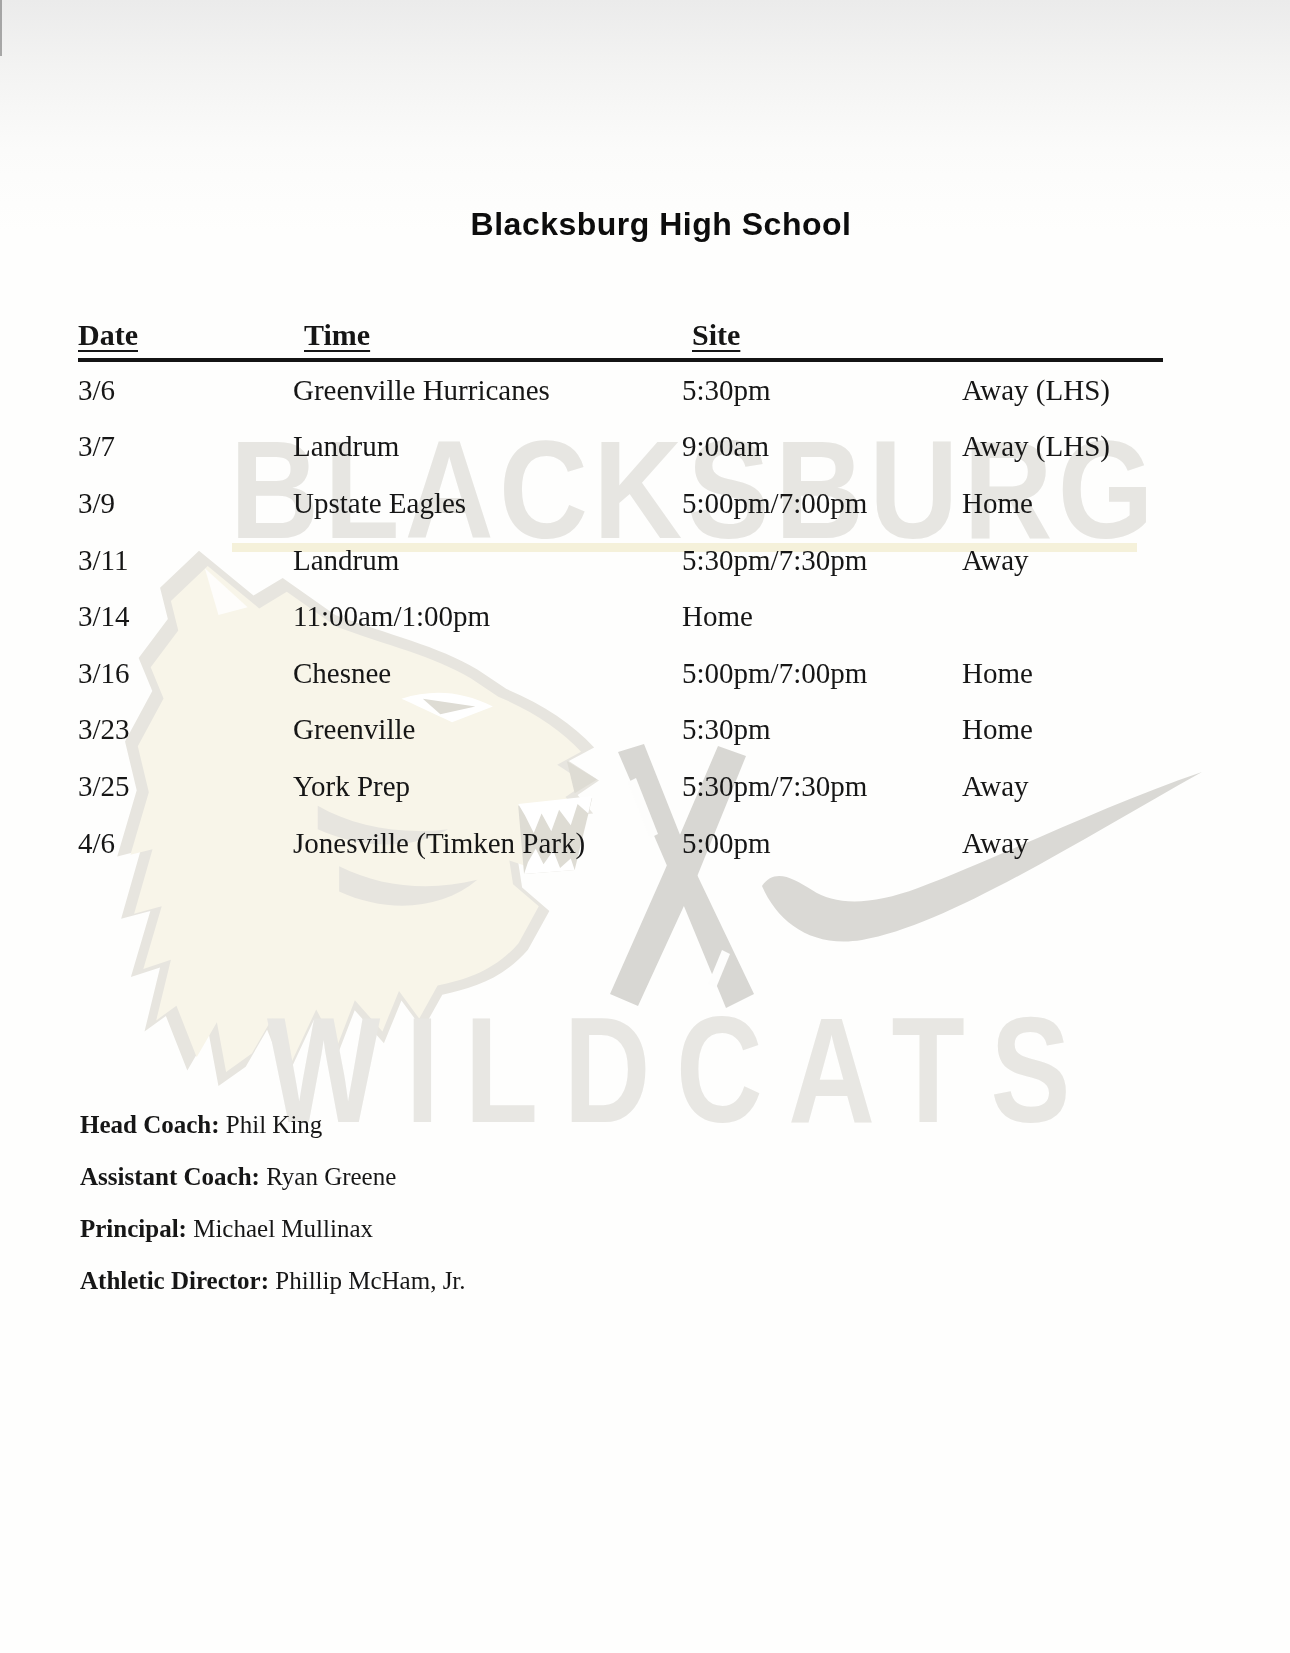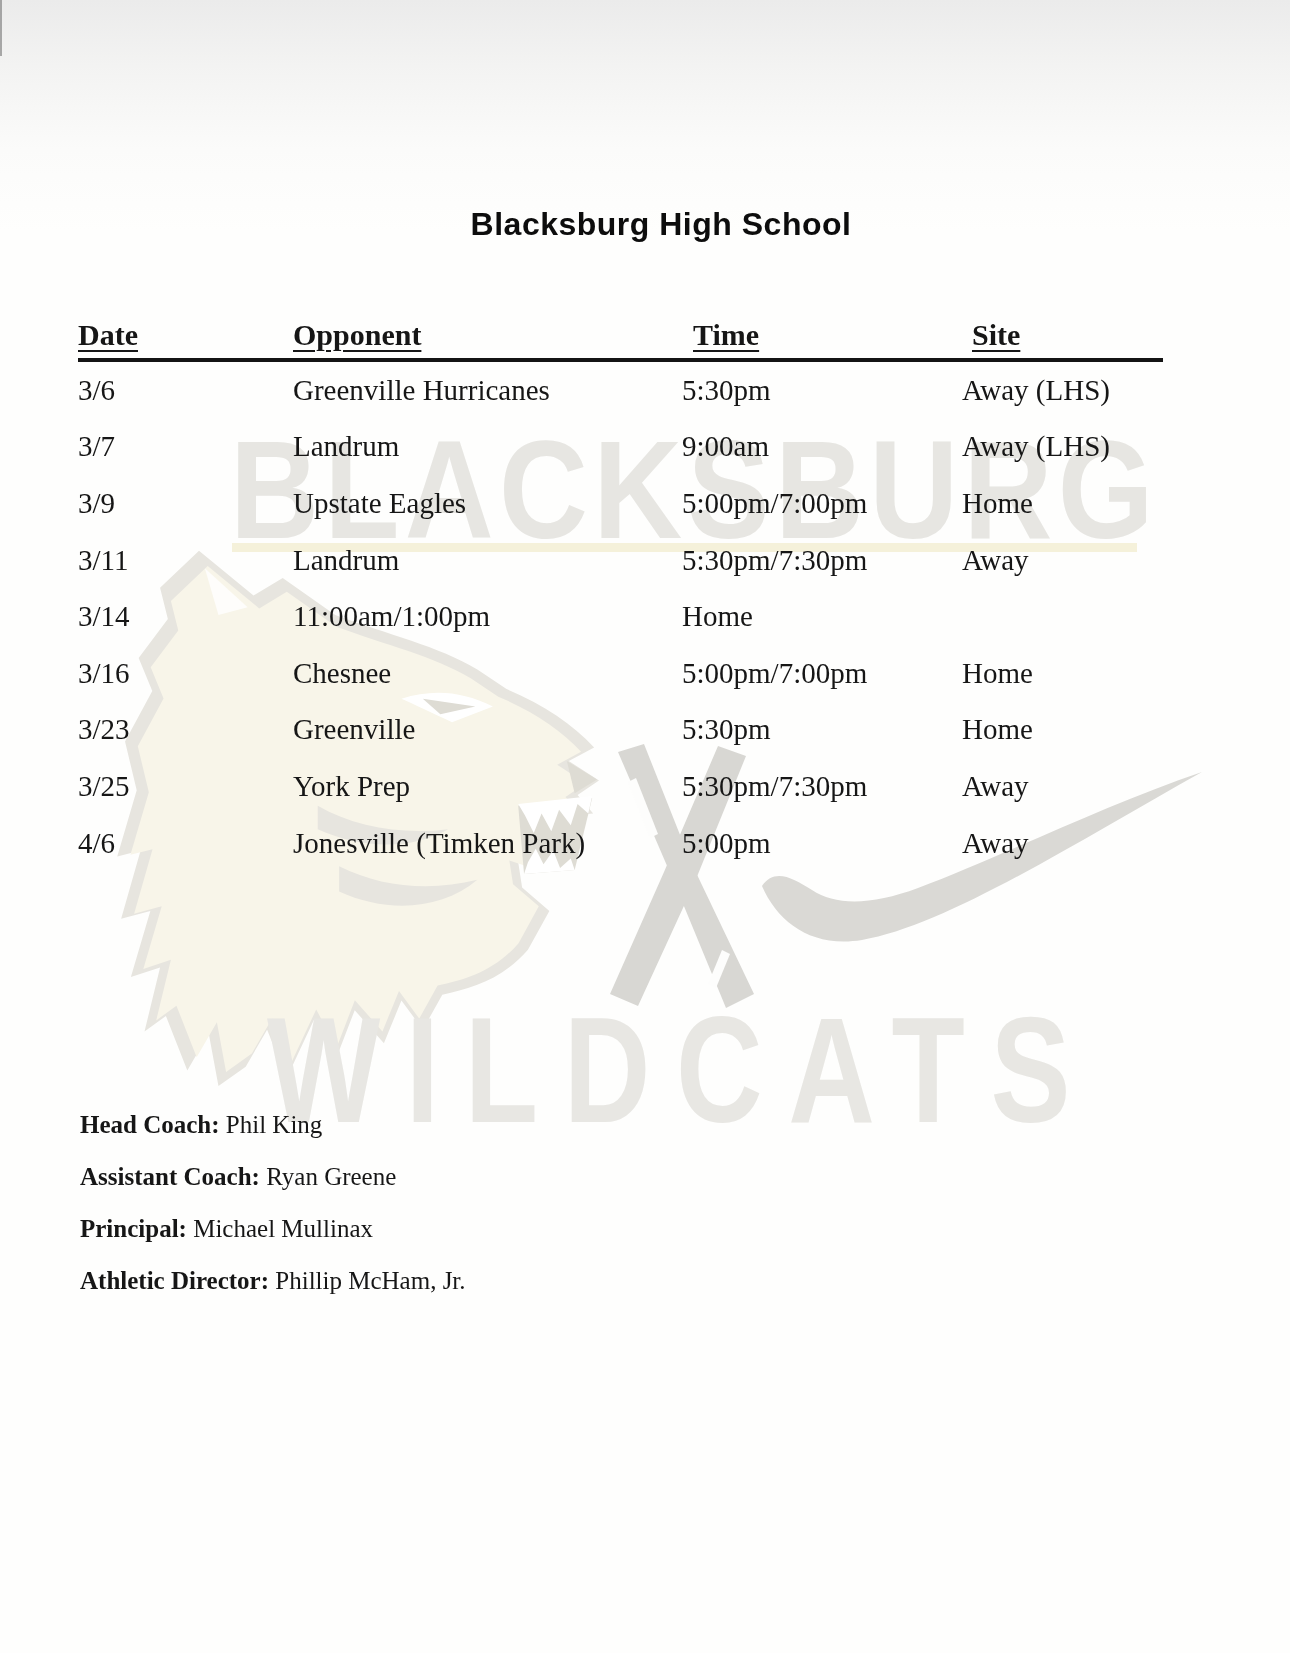--- a/index.html
+++ b/index.html
@@ -169,21 +169,20 @@
 
   <div class="wm wm-word wm-wildcats">WILDCATS</div>
 
   <div class="content">
 
     <div class="doc-title">Blacksburg High School</div>
 
     <div class="schedule">
       <div class="t-head">
         <div class="hcell h-date">Date</div>
-        <div class="hcell h-opponent">Opponent</div>
         <div class="hcell h-time">Time</div>
         <div class="hcell h-site">Site</div>
       </div>
       <div class="t-rows">
           <div class="t-row">
             <div class="cell c-date">3/6</div>
             <div class="cell c-opponent">Greenville Hurricanes</div>
             <div class="cell c-time">5:30pm</div>
             <div class="cell c-site">Away (LHS)</div>
           </div>

